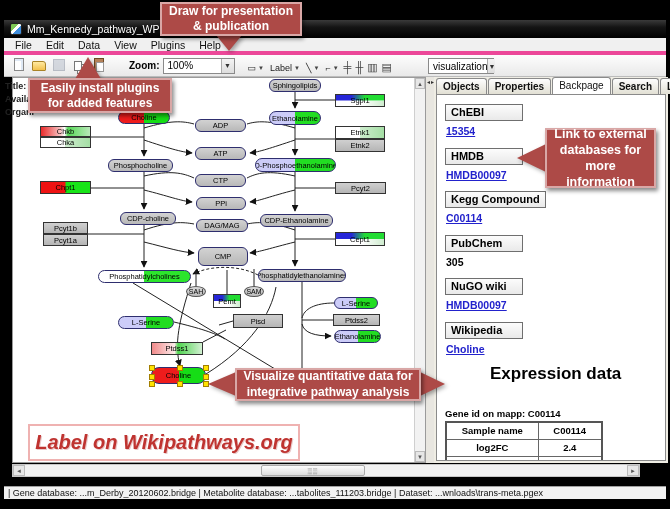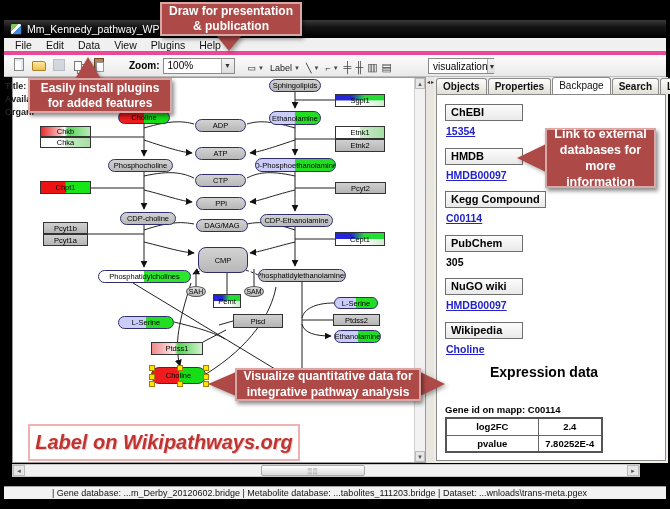--- a/index.html
+++ b/index.html
@@ -48,21 +48,21 @@
   #canvas { position:absolute; left:0; top:0; width:402px; height:384px; background:#fff; overflow:hidden; }
   #vscroll { position:absolute; right:0; top:0; width:11px; height:384px; background:#f2f2f2; border-left:1px solid #cfcfcf; }
   .scroll-arrow { width:100%; height:11px; background:#e6e6e6; border:1px solid #bbb; color:#555;
     font-size:6px; display:flex; align-items:center; justify-content:center; }
   #vscroll .scroll-arrow.down { position:absolute; bottom:0; }
   #edges { position:absolute; left:0; top:0; width:402px; height:384px; }
 
   .node { position:absolute; display:flex; align-items:center; justify-content:center;
     font-size:7.5px; color:#000; white-space:nowrap; overflow:hidden; }
   .met { border:1px solid #2e2e6e; border-radius:8px; }
-  .met-gray { background:linear-gradient(#d2d2d2,#b8b8b8); }
+  .met-gray { background:linear-gradient(#d2d2d2,#b8b8b8);border-radius:6px; }
   .met-redgreen { background:linear-gradient(to right,#ee1c1c 0 50%,#16dd16 50% 100%); }
   .met-purplegreen { background:linear-gradient(to right,#ccccf8 0 50%,#22dd22 50% 100%); }
   .met-whitegreen { background:linear-gradient(to right,#ffffff 0 50%,#2ce52c 50% 100%); }
   .gene { border:1px solid #333; }
   .gene-gray { background:linear-gradient(#d0d0d0,#b5b5b5); }
   .gene-redgreen { background:linear-gradient(to right,#e92a2a 0,#f7c5c5 40%,#ffffff 48%,#57d957 55%,#b9e8b9 100%); }
   .gene-redgreen-bright { background:linear-gradient(to right,#ee1212 0 48%,#18e418 52% 100%); }
   .gene-redgreen-pale { background:linear-gradient(to right,#f08a8a 0,#fdeaea 45%,#4fd44f 52%,#d2f0d2 100%); }
   .gene-whitegreen { background:linear-gradient(to right,#ffffff 0 50%,#cdeccd 50%,#a5dfa5 100%); }
   .gene-bluegreen { background-image:linear-gradient(to right,#2626d8 0 32%,#22dd33 60% 100%),
@@ -79,36 +79,36 @@
   .tab { font-size:10px; color:#111; padding:2px 6px 2px; border:1px solid #8a8a8a; border-bottom:none;
     background:linear-gradient(#fdfdfd,#e2e0d4); border-radius:3px 3px 0 0; margin-right:1px; white-space:nowrap;font-weight:bold; }
   .tab.active { background:#fff; padding-bottom:3px; font-weight:normal; }
   #panel-body { position:absolute; left:2px; top:17px; right:2px; bottom:2px; background:#fff;
     border:1px solid #8a8a8a; padding:8px 0 0 8px; overflow:hidden; }
   .bp-header { display:inline-block; min-width:78px; border:1px solid #6f6f6f;
     background:linear-gradient(#fcfcfc,#e9e9e9); font-size:11px; font-weight:bold; padding:2px 5px; }
   .bp-value { font-size:10.5px; font-weight:bold; margin:5px 0 10px 1px; }
   .bp-value a { color:#2222cc; }
   .bp-section { line-height:1; }
-  #expression-title { font-size:14px; font-weight:bold; margin:4px 0 24px;padding-left:45px; }
+  #expression-title { font-size:17px; font-weight:bold; margin:4px 0 24px;padding-left:45px; }
   #gene-id-line { font-size:9.5px; font-weight:bold; margin-bottom:2px; }
   #expr-table { border-collapse:collapse; border:2px solid #555; }
   #expr-table td { border:1px solid #666; font-size:9.5px; font-weight:bold; text-align:center;
     width:92px; height:17px; padding:0 3px; }
   #expr-table td + td { width:64px; }
 
   
   #hscroll { position:absolute; left:8px; top:464px; width:628px; height:13px; background:#f1f1f1; border:1px solid #c7c7c7; }
   #hscroll .scroll-arrow { position:absolute; top:0; width:12px; height:11px; }
   #hscroll .scroll-arrow.right { right:0; }
   #hthumb { position:absolute; left:248px; top:0; width:104px; height:11px; background:linear-gradient(#fdfdfd,#dcdcdc);
     border:1px solid #aaa; border-radius:2px; color:#888; font-size:6px; text-align:center; line-height:10px; letter-spacing:1px; }
   #statusbar { position:absolute; left:0; top:486px; width:100%; height:13px; background:#f2f2f2;
     border-top:1px solid #9f9f9f; display:flex; align-items:center; }
-  #status-text { font-size:9px; color:#111; padding-left:4px; white-space:nowrap;margin-left:44px; }
+  #status-text { font-size:9px; color:#111; padding-left:4px; white-space:nowrap; }
 
   
   .callout { position:absolute; background:#ad4a47; border:2px solid #d9a7a6; color:#fff;
     font-weight:bold; text-align:center; z-index:60; box-shadow:2px 3px 4px rgba(0,0,0,.45);
     display:flex; align-items:center; justify-content:center; padding:2px 6px; }
   .c-arrow { position:absolute; width:0; height:0; z-index:59; filter:drop-shadow(2px 2px 2px rgba(0,0,0,.35)); }
   #callout-top { left:160px; top:2px; width:142px; height:34px; font-size:12px; line-height:1.25; }
   #arrow-top { left:216px; top:35px; border-left:13px solid transparent; border-right:13px solid transparent; border-top:16px solid #ad4a47; }
   #callout-left { left:28px; top:78px; width:144px; height:35px; font-size:12px; line-height:1.25; }
   #arrow-left-callout { left:75px; top:57px; border-left:13px solid transparent; border-right:13px solid transparent; border-bottom:22px solid #ad4a47; }
@@ -296,21 +296,21 @@
           </div>
           <div class="node gene gene-gray" style="left: 30px; top: 144px; width: 45px; height: 12px;">
             <span>Pcyt1b</span>
           </div>
           <div class="node gene gene-gray" style="left: 30px; top: 156px; width: 45px; height: 12px;">
             <span>Pcyt1a</span>
           </div>
           <div class="node gene gene-bluegreen" style="left: 322px; top: 154px; width: 50px; height: 14px;">
             <span>Cept1</span>
           </div>
-          <div class="node met met-gray" style="left: 185px; top: 169px; width: 50px; height: 26px;">
+          <div class="node met met-gray" style="left: 185px; top: 169px; width: 50px; height: 19px;">
             <span>CMP</span>
           </div>
           <div class="node met met-whitegreen" style="left: 85px; top: 192px; width: 93px; height: 13px;">
             <span>Phosphatidylcholines</span>
           </div>
           <div class="node met met-gray" style="left: 245px; top: 191px; width: 88px; height: 13px;">
             <span>Phosphatidylethanolamines</span>
           </div>
           <div class="node circle-gray" style="left: 173px; top: 208px; width: 20px; height: 11px;">
             <span>SAH</span>
@@ -377,20 +377,24 @@
           <div class="bp-section"><div class="bp-header">Kegg Compound</div><div class="bp-value"><a href="#">C00114</a></div></div>
           <div class="bp-section"><div class="bp-header">PubChem</div><div class="bp-value">305</div></div>
           <div class="bp-section"><div class="bp-header">NuGO wiki</div><div class="bp-value"><a href="#">HMDB00097</a></div></div>
           <div class="bp-section"><div class="bp-header">Wikipedia</div><div class="bp-value"><a href="#">Choline</a></div></div>
         </div>
       <div id="expression-title">Expression data</div>
       <div id="gene-id-line">Gene id on mapp: C00114</div>
       <table id="expr-table">
           <tbody>
             <tr>
+              <td>Sample name</td>
+              <td>C00114</td>
+            </tr>
+            <tr>
               <td>log2FC</td>
               <td>2.4</td>
             </tr>
             <tr>
               <td>pvalue</td>
               <td>7.80252E-4</td>
             </tr>
           </tbody>
         </table>
     </div>

